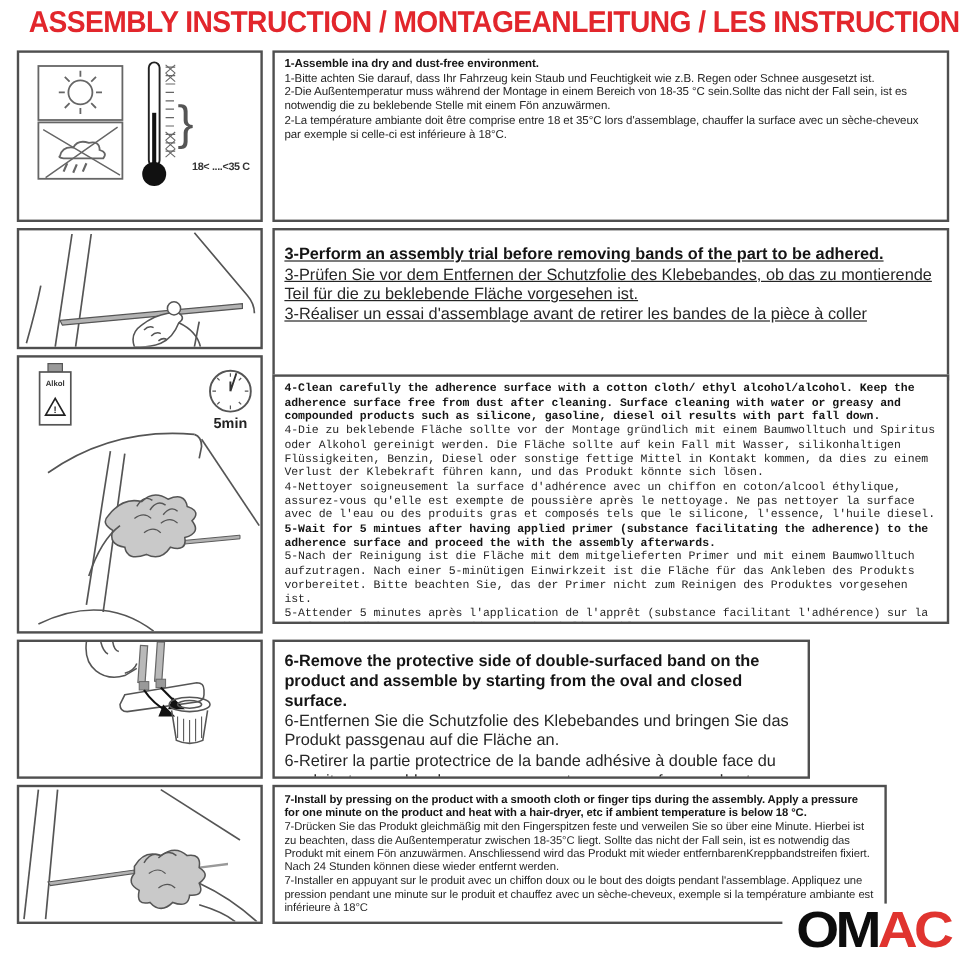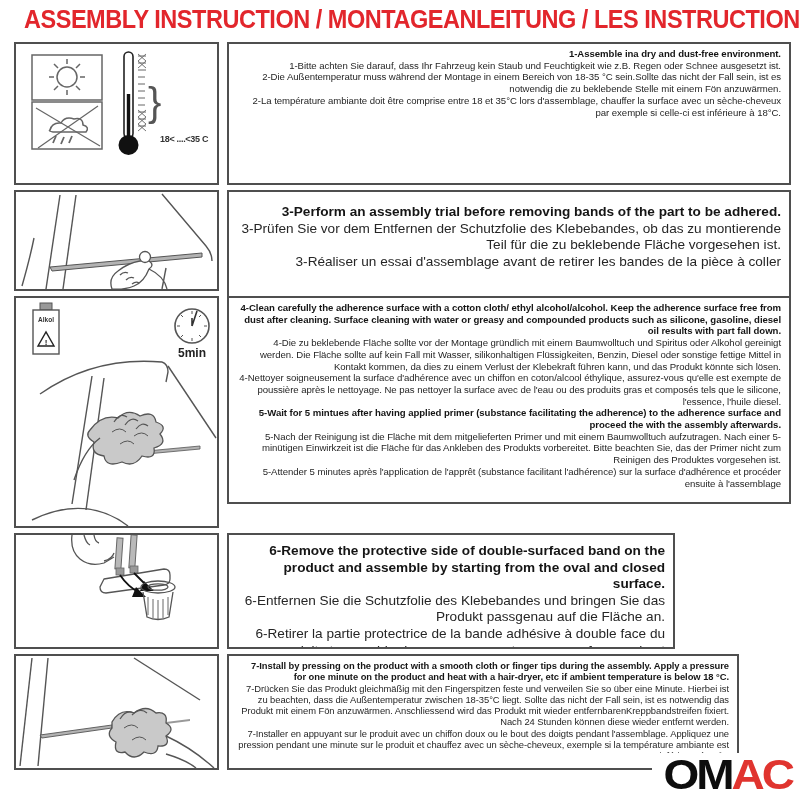--- a/index.html
+++ b/index.html
@@ -8,21 +8,21 @@
     font-family:"Liberation Sans", sans-serif;color:#262626;
     -webkit-font-smoothing:antialiased;
   }
   .title{
     position:absolute;top:5px;left:0;width:800px;text-align:center;
     color:#e2262c;font-weight:bold;font-size:25px;letter-spacing:-0.5px;
     transform:scaleX(0.94);transform-origin:center;white-space:nowrap;
   }
   .box{position:absolute;border:2px solid #4f4f4f;box-sizing:border-box;background:#fff}
   .txt{padding:4px 8px 2px 8px;overflow:hidden}
-  .txt p{margin:0;text-align:right}
+  .txt p{margin:0;text-align:left}
   .sm{font-size:9.6px;line-height:11.7px;letter-spacing:-0.05px}
   .sm2{font-size:9.4px;line-height:11.3px;letter-spacing:-0.05px}
   .lg{font-size:13.6px;line-height:16.6px}
   .b{font-weight:bold;color:#151515}
   .gap{margin-top:9px}
   .pad-lg{padding-top:12px}
   .illo svg{display:block;width:100%;height:100%}
   .thermo-label{
     position:absolute;left:144px;top:90px;font-size:9px;font-weight:bold;color:#333;
     white-space:nowrap;letter-spacing:-0.3px;
@@ -92,21 +92,21 @@
     </g>
     <polygon points="34,75 186,61 186,65 36,79" fill="#b3b3b3" stroke="#555" stroke-width="1"></polygon>
     <g stroke="#555" fill="#fff" stroke-width="1.3">
       <path d="M96,97 Q92,86 102,79 Q112,71 124,69 L133,69 Q139,73 133,77 Q128,90 118,94 Q108,98 96,97 Z"></path>
       <circle cx="129" cy="65" r="5.5"></circle>
       <path d="M104,83 q4,-4 8,-2 M110,88 q4,-4 8,-2 M116,92 q4,-3 7,-1" fill="none"></path>
       <path d="M133,77 Q148,84 151,97" fill="none"></path>
     </g>
   </svg>
 </div>
-<div class="box txt lg pad-lg" style="left:227px;top:190px;width:564px;height:127px;">
+<div class="box txt lg pad-lg" style="left:227px;top:190px;width:564px;height:127px;text-decoration:underline;">
   <p class="b">3-Perform an assembly trial before removing bands of the part to be adhered.</p>
   <p>3-Prüfen Sie vor dem Entfernen der Schutzfolie des Klebebandes, ob das zu montierende Teil für die zu beklebende Fläche vorgesehen ist.</p>
   <p>3-Réaliser un essai d'assemblage avant de retirer les bandes de la pièce à coller</p>
 </div>
 
 <div class="box illo" style="left:14px;top:296px;width:205px;height:232px;">
   <svg viewBox="0 0 201 228">
 
     <g>
       <rect x="24" y="5" width="12" height="7" fill="#999" stroke="#555" stroke-width="1"></rect>
@@ -136,21 +136,21 @@
     <polygon points="120,154 184,148 184,151 120,157" fill="#b3b3b3" stroke="#555" stroke-width="0.8"></polygon>
 
     <g>
       <path d="M74,132 Q86,116 102,120 Q112,110 124,118 Q138,112 140,124 Q152,128 144,136 Q152,146 138,150 Q140,162 126,158 Q118,170 106,164 Q90,170 88,158 Q74,156 78,144 Q68,138 74,132 Z" fill="#c9c9c9" stroke="#555" stroke-width="1.3"></path>
       <path d="M96,134 q8,-6 14,0 M104,146 q8,-6 14,0 M118,138 q8,-6 14,0" fill="none" stroke="#555" stroke-width="1"></path>
       <path d="M98,124 q6,-10 13,-5 M109,127 q6,-9 13,-4 M120,131 q6,-8 12,-3" fill="none" stroke="#555" stroke-width="1.2"></path>
       <path d="M58,182 Q68,152 84,140" fill="none" stroke="#555" stroke-width="1.4"></path>
     </g>
   </svg>
 </div>
-<div class="box txt sm" style="left:227px;top:296px;width:564px;height:208px;">
+<div class="box txt sm" style="left:227px;top:312px;width:564px;height:208px;font-family:Liberation Mono, monospace;">
   <p class="b">4-Clean carefully the adherence surface with a cotton cloth/ ethyl alcohol/alcohol. Keep the adherence surface free from dust after cleaning. Surface cleaning with water or greasy and compounded products such as silicone, gasoline, diesel oil results with part fall down.</p>
   <p>4-Die zu beklebende Fläche sollte vor der Montage gründlich mit einem Baumwolltuch und Spiritus oder Alkohol gereinigt werden. Die Fläche sollte auf kein Fall mit Wasser, silikonhaltigen Flüssigkeiten, Benzin, Diesel oder sonstige fettige Mittel in Kontakt kommen, da dies zu einem Verlust der Klebekraft führen kann, und das Produkt könnte sich lösen.</p>
   <p>4-Nettoyer soigneusement la surface d'adhérence avec un chiffon en coton/alcool éthylique, assurez-vous qu'elle est exempte de poussière après le nettoyage. Ne pas nettoyer la surface avec de l'eau ou des produits gras et composés tels que le silicone, l'essence, l'huile diesel.</p>
   <p class="b gap">5-Wait for 5 mintues after having applied primer (substance facilitating the adherence) to the adherence surface and proceed the with the assembly afterwards.</p>
   <p>5-Nach der Reinigung ist die Fläche mit dem mitgelieferten Primer und mit einem Baumwolltuch aufzutragen. Nach einer 5-minütigen Einwirkzeit ist die Fläche für das Ankleben des Produkts vorbereitet. Bitte beachten Sie, das der Primer nicht zum Reinigen des Produktes vorgesehen ist.</p>
   <p>5-Attender 5 minutes après l'application de l'apprêt (substance facilitant l'adhérence) sur la surface d'adhérence et procéder ensuite à l'assemblage</p>
 </div>
 
 <div class="box illo" style="left:14px;top:533px;width:205px;height:116px;">
   <svg viewBox="0 0 201 112">

